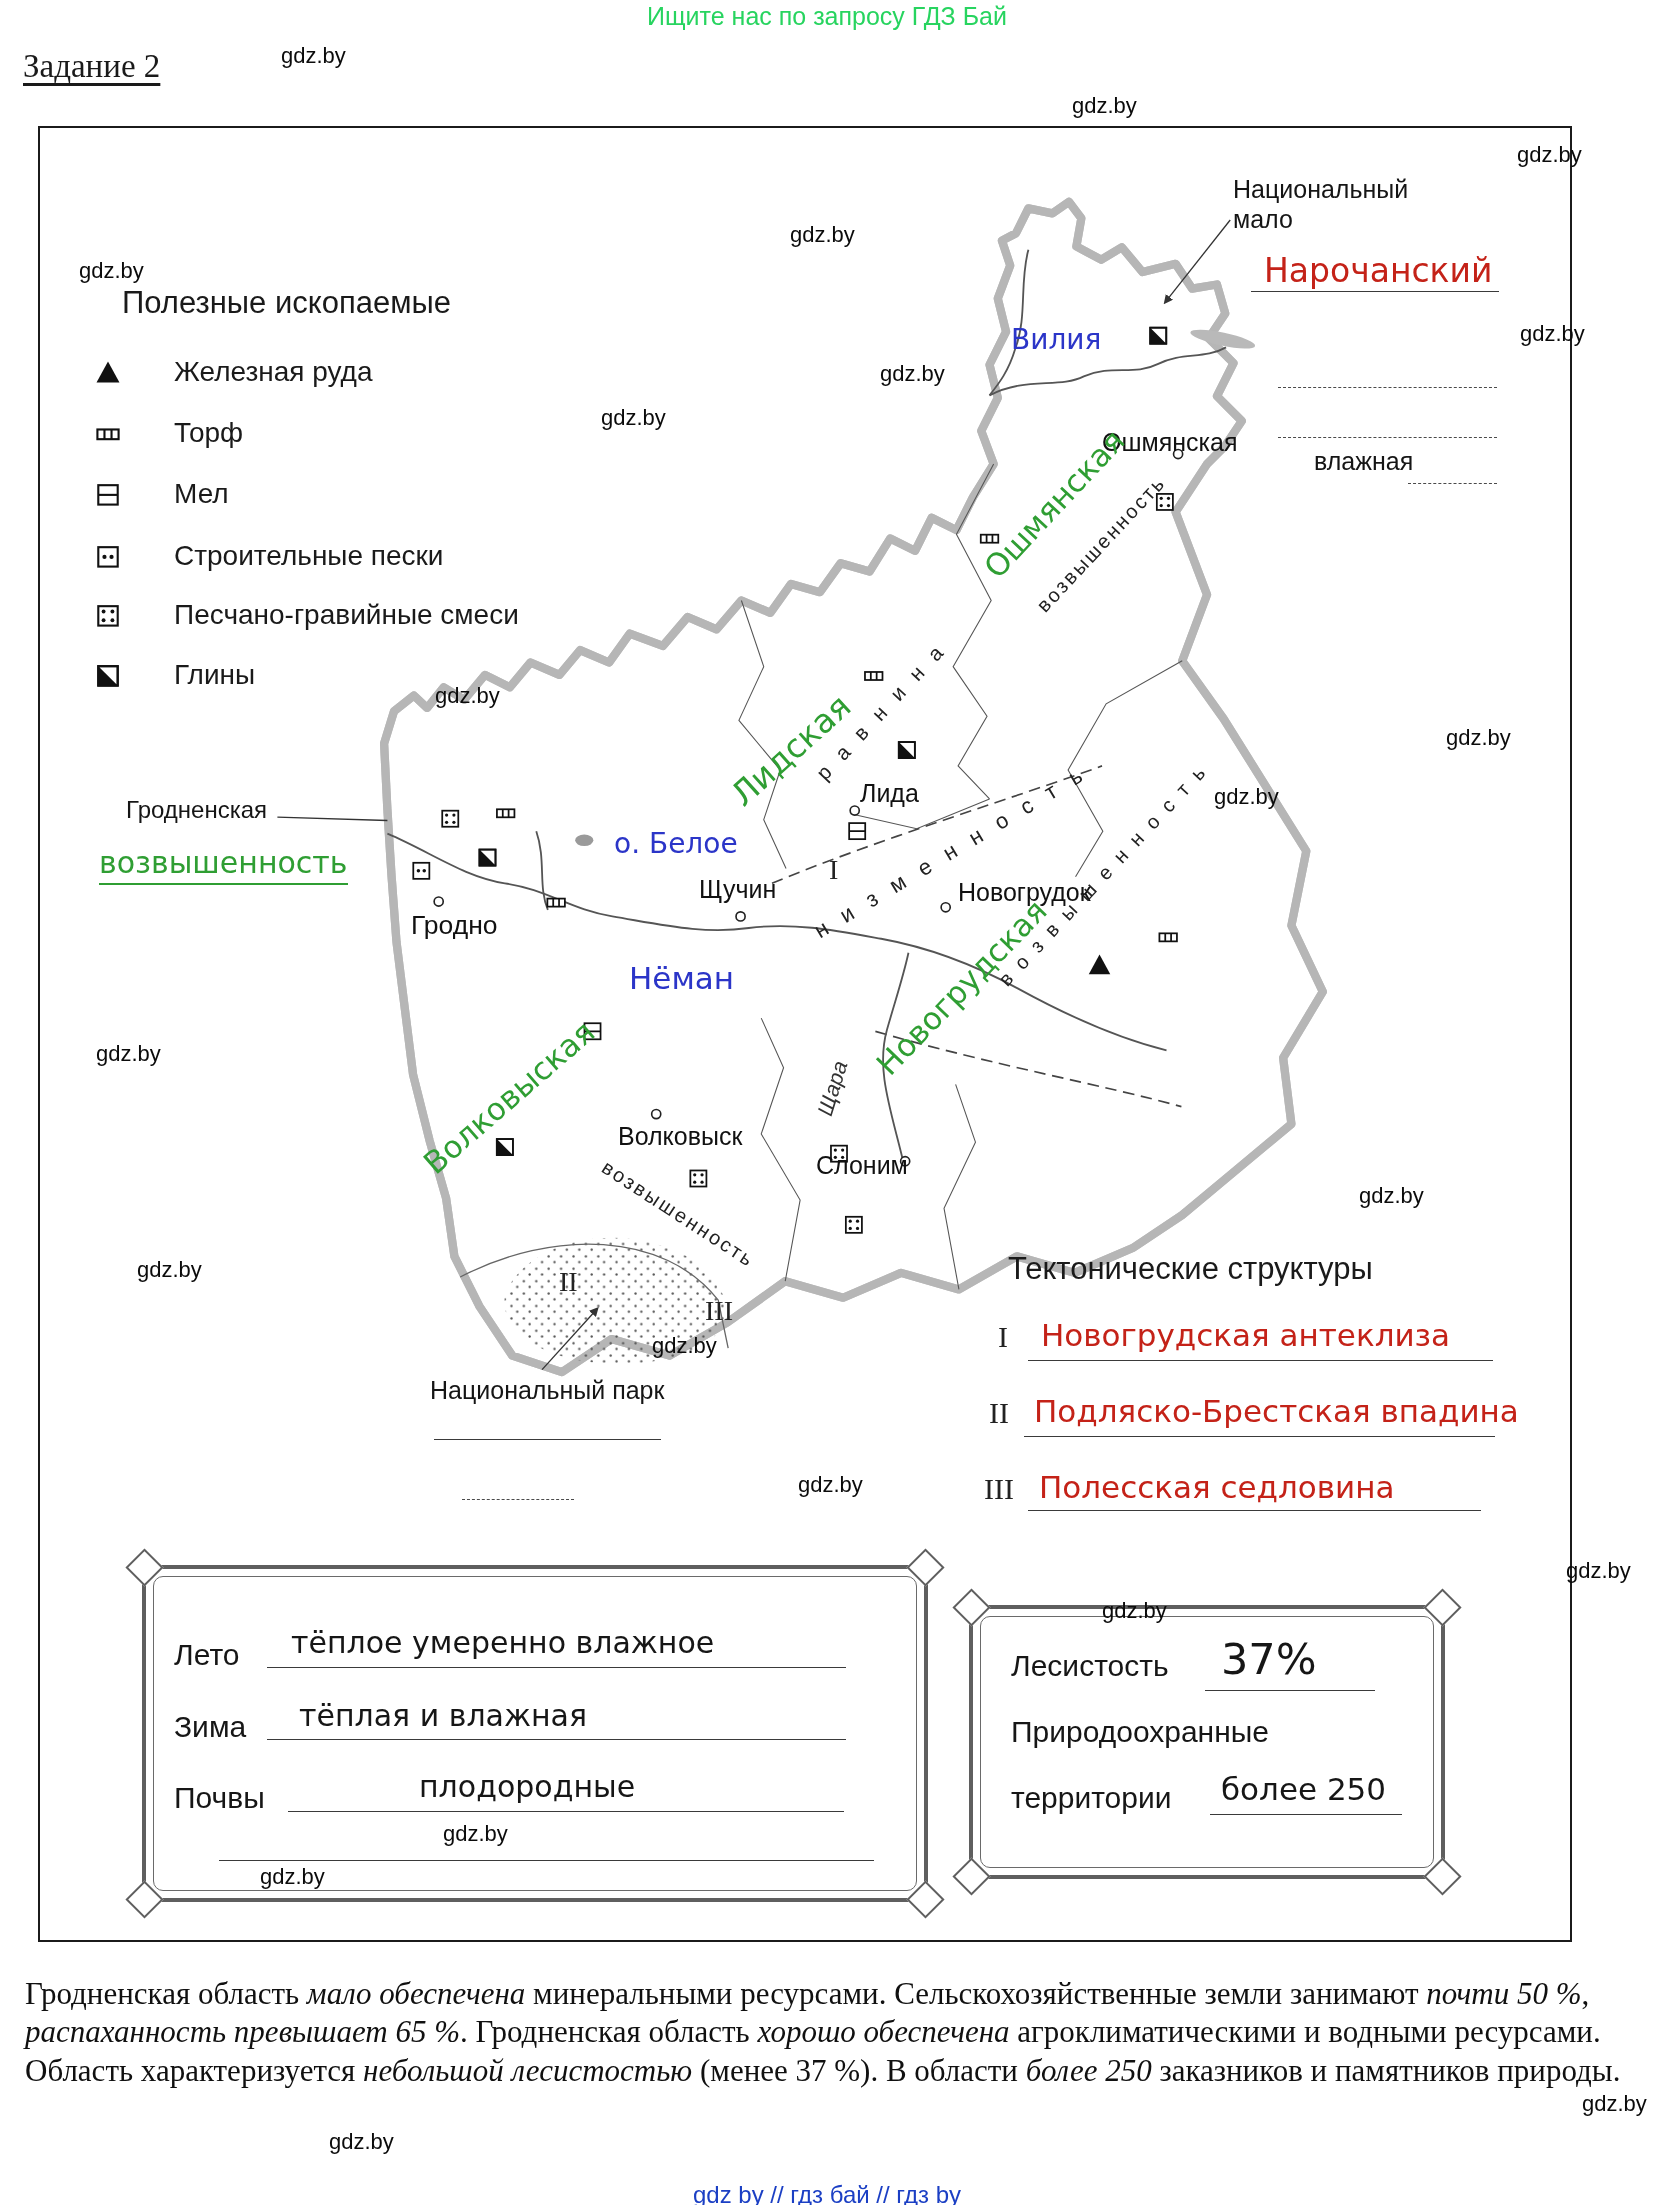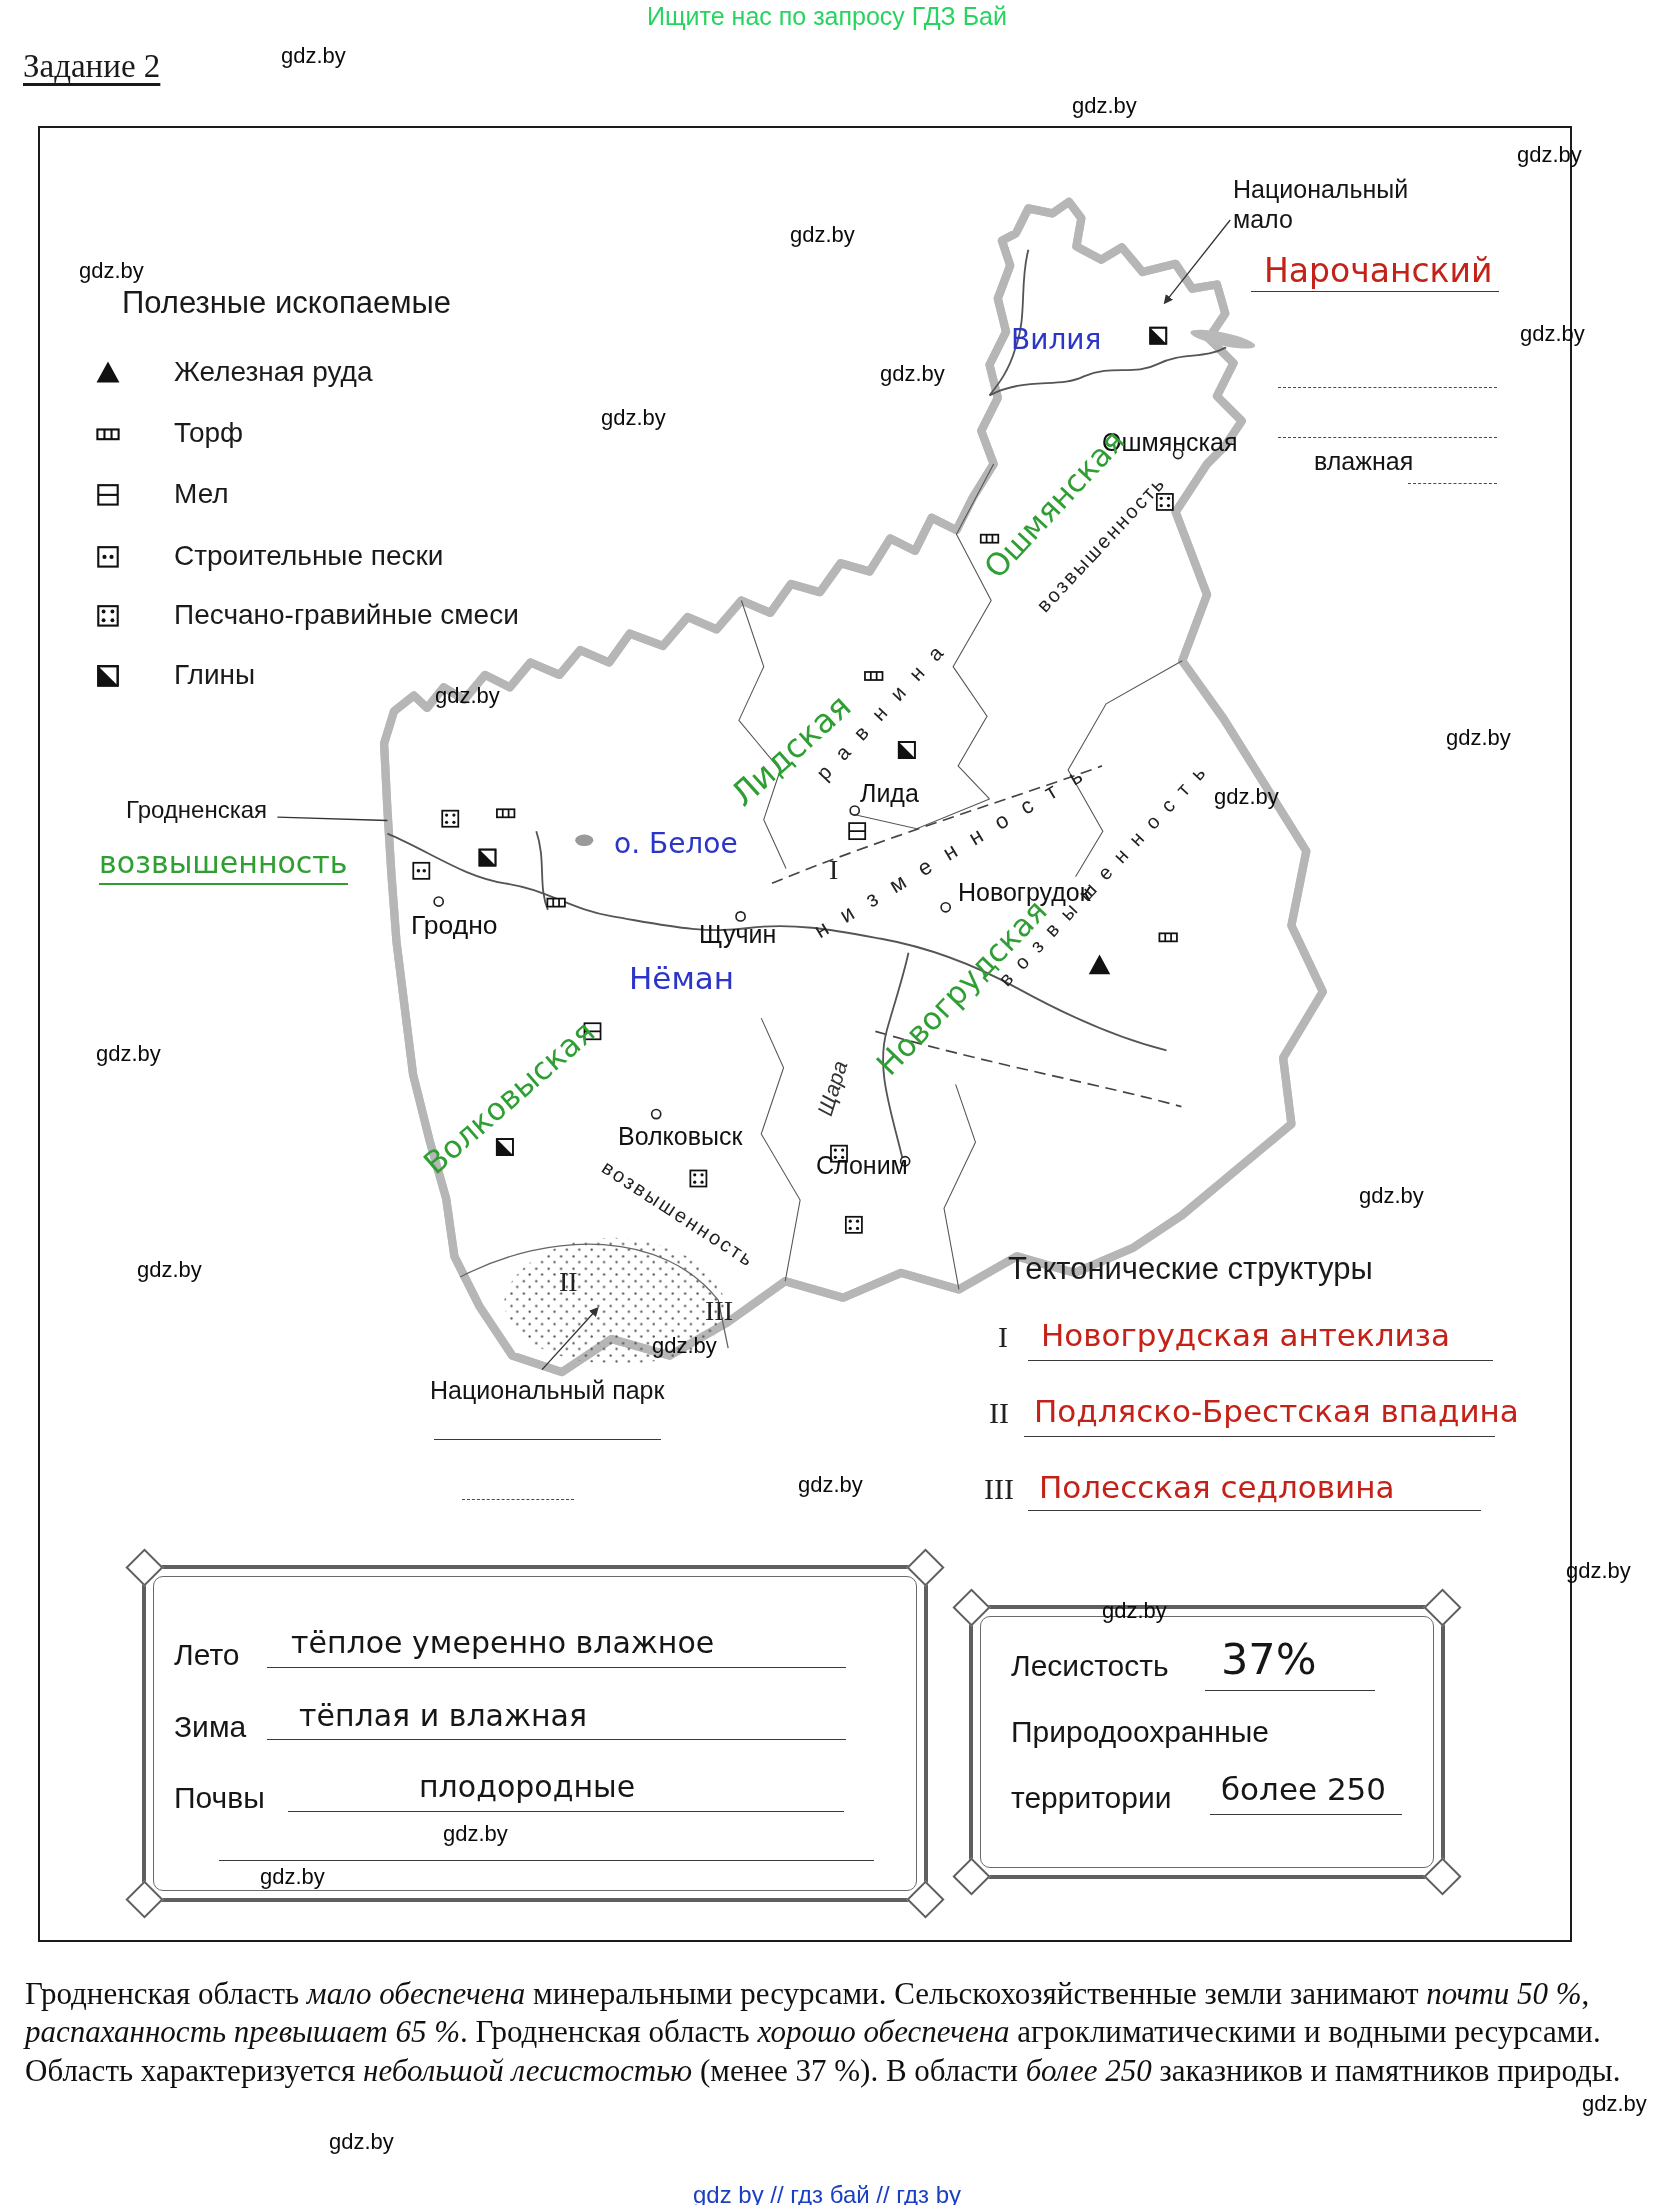--- a/index.html
+++ b/index.html
@@ -220,21 +220,21 @@
   <div class="abs z2 dash" style="left:1278px;top:437px;width:219px"></div>
   <div class="abs z2 map-label" style="left:1314px;top:447px">влажная</div>
   <div class="abs z2 dash" style="left:1408px;top:483px;width:89px"></div>
 
   <div class="abs z2 hand-blue" style="left:1011px;top:323px">Вилия</div>
 
   <div class="abs z2 city" style="left:1102px;top:428px">Ошмянская</div>
   <div class="abs z2 city" style="left:860px;top:779px">Лида</div>
   <div class="abs z2 city" style="left:958px;top:878px">Новогрудок</div>
   <div class="abs z2 city" style="left:411px;top:910px;font-size:26.5px">Гродно</div>
-  <div class="abs z2 city" style="left:699px;top:920px">Щучин</div>
+  <div class="abs z2 city" style="left:699px;top:875px">Щучин</div>
   <div class="abs z2 city" style="left:618px;top:1122px">Волковыск</div>
   <div class="abs z2 city" style="left:816px;top:1151px">Слоним</div>
 
   <div class="abs z2 hand-green rl" style="left:1003px;top:549px;transform:rotate(-47deg)">Ошмянская</div>
   <div class="abs z2 spread rl" style="left:1049px;top:594px;font-size:20px;letter-spacing:2.5px;transform:rotate(-47deg)">возвышенность</div>
 
   <div class="abs z2 hand-green rl" style="left:749px;top:775px;font-size:33px;transform:rotate(-42deg)">Лидская</div>
   <div class="abs z2 spread rl" style="left:829px;top:761px;transform:rotate(-47deg)">р а в н и н а</div>
 
   <div class="abs z2 spread rl" style="left:823px;top:918px;letter-spacing:5.8px;font-size:22px;transform:rotate(-31deg)">н и з м е н н о с т ь</div>

